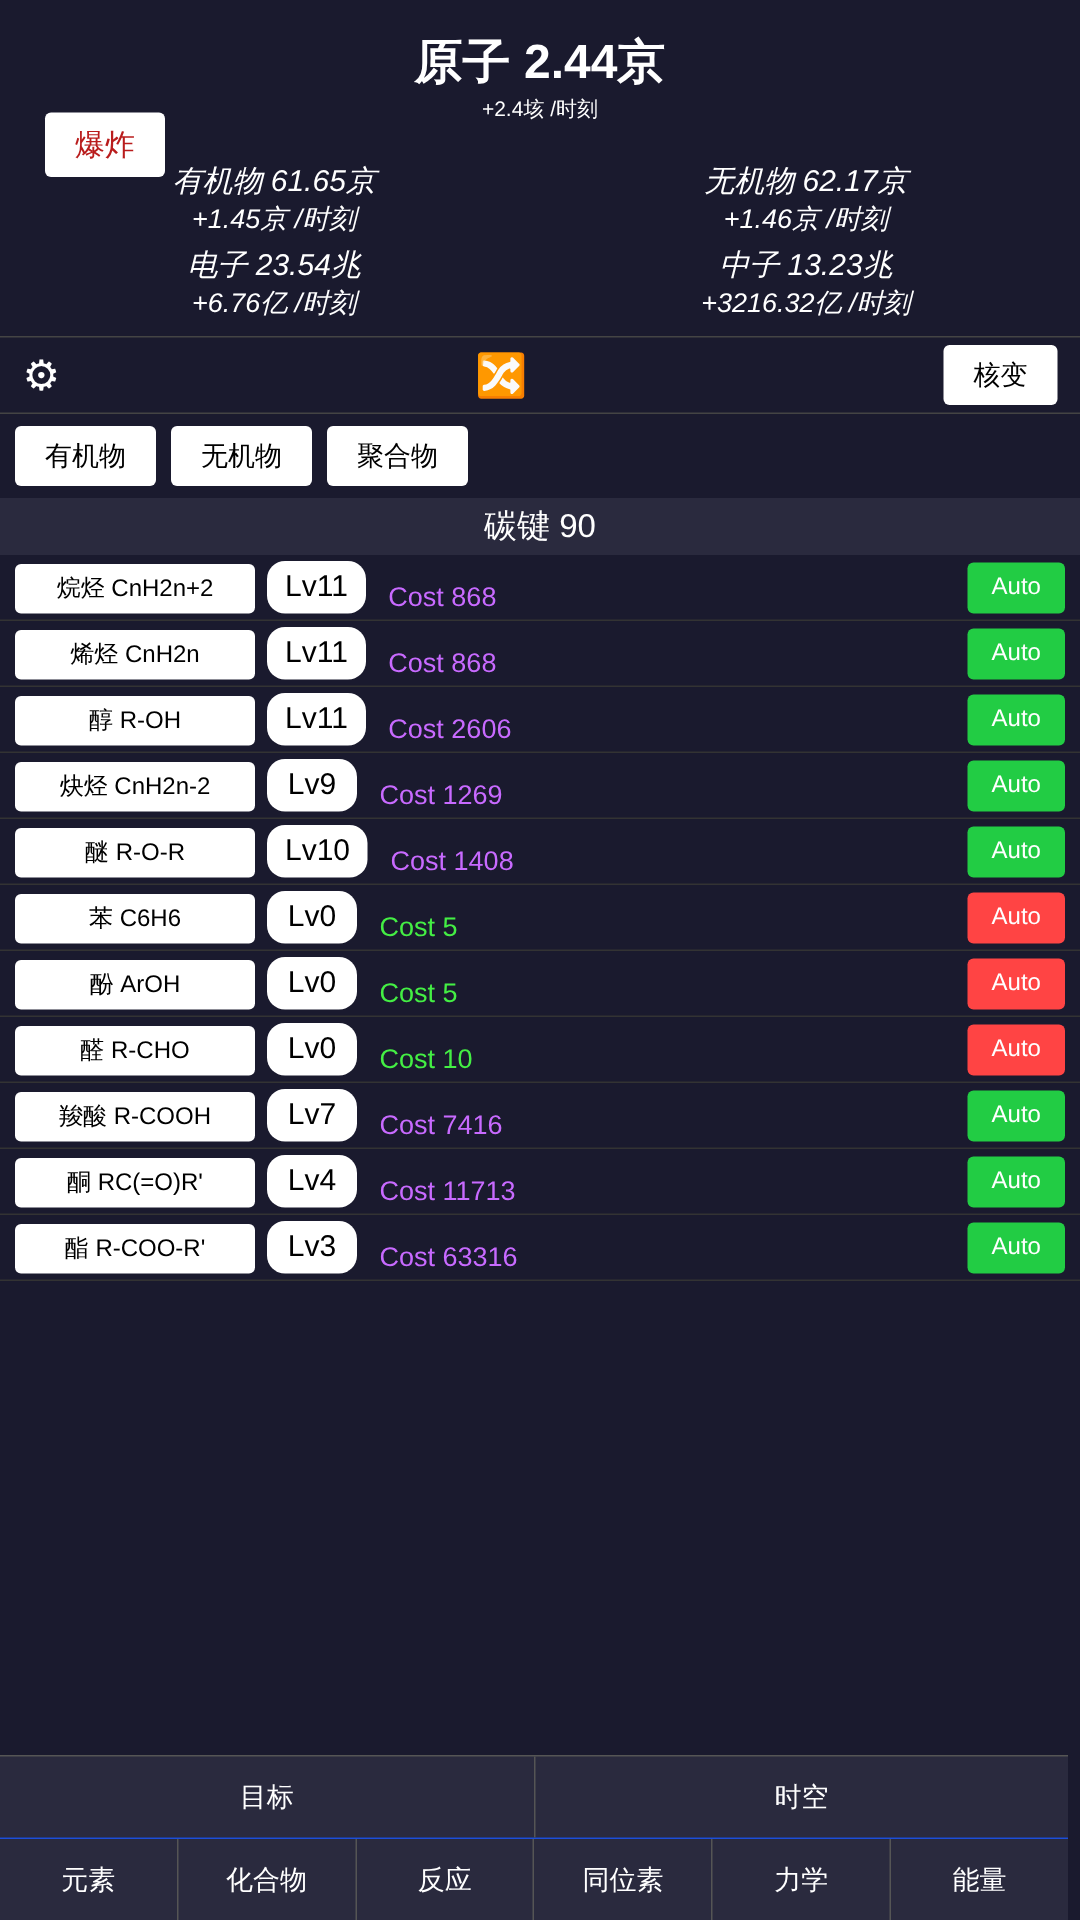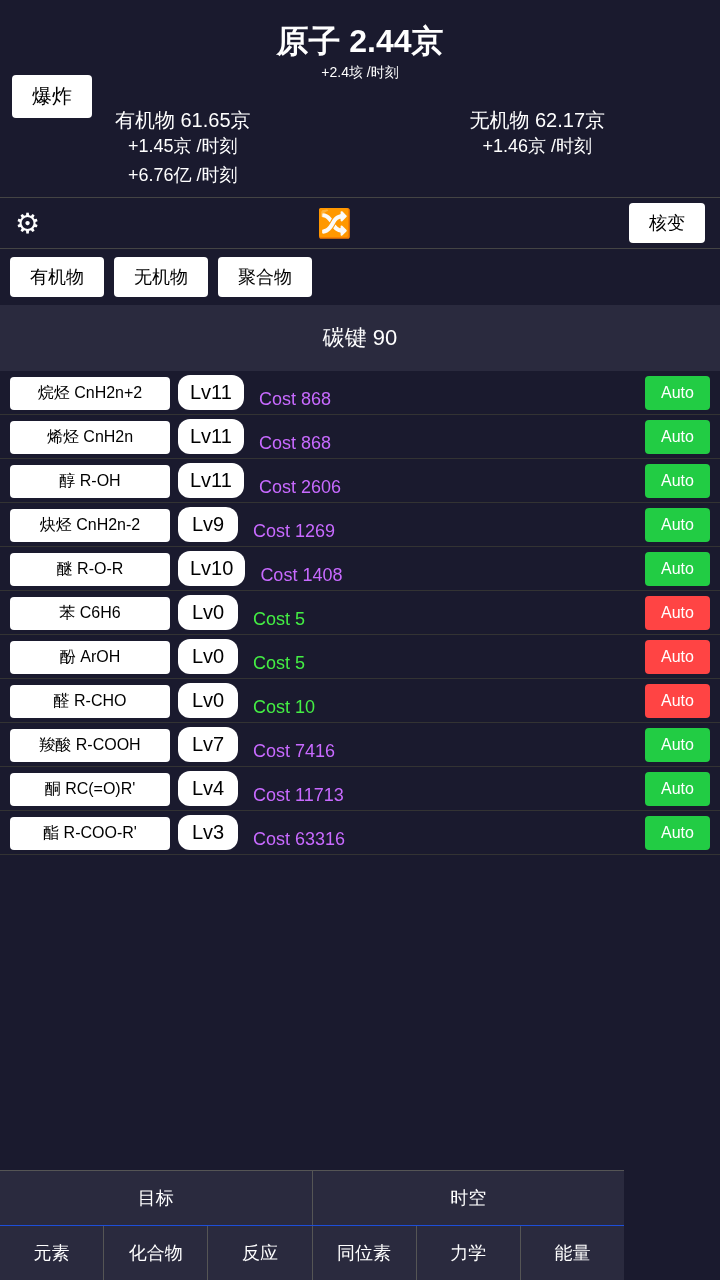--- a/index.html
+++ b/index.html
@@ -24,34 +24,35 @@
       margin-top: 10px;
     }
     .atom-rate {
       font-size: 14px;
       color: white;
       margin-bottom: 5px;
     }
     .explode-btn {
       position: absolute;
       top: 75px;
-      left: 12px;
-      background: white;
-      color: #000000;
+      left: 30px;
+      background: white;
+      color: #b91c1c;
       border: none;
       padding: 8px 20px;
       font-size: 20px;
       cursor: pointer;
       border-radius: 4px;
     }
     .stats-grid {
       display: grid;
       grid-template-columns: 1fr 1fr;
       padding: 10px 8px;
       gap: 5px;
+      font-style: italic;
     }
     .stat-item {
       text-align: center;
     }
     .stat-name {
       font-size: 20px;
       color: white;
     }
     .stat-rate {
       font-size: 18px;
@@ -93,21 +94,21 @@
       border: none;
       padding: 8px 20px;
       font-size: 18px;
       cursor: pointer;
       border-radius: 4px;
     }
     .carbon-header {
       text-align: center;
       font-size: 22px;
       color: white;
-      padding: 18px;
+      padding: 4px;
       background: #2a2a3e;
     }
     .items-list {
       overflow-y: auto;
       height: 700px;
       background: #1a1a2e;
     }
     .item-row {
       display: flex;
       align-items: flex-end;
@@ -157,21 +158,21 @@
       padding: 8px 14px;
       font-size: 16px;
       cursor: pointer;
       border-radius: 4px;
       min-width: 65px;
     }
     .bottom-nav {
       position: absolute;
       bottom: 0;
       left: 0;
-      width: 624px;
+      width: 712px;
       font-family: Liberation Mono, monospace;
     }
     .bottom-row1 {
       display: flex;
       background: #2a2a3e;
       border-top: 1px solid #555;
     }
     .bottom-row2 {
       display: flex;
       background: #2a2a3e;
@@ -202,21 +203,26 @@
 <div class="stats-grid">
   <div class="stat-item">
     <div class="stat-name">有机物 61.65京</div>
     <div class="stat-rate">+1.45京 /时刻</div>
   </div>
   <div class="stat-item">
     <div class="stat-name">无机物 62.17京</div>
     <div class="stat-rate">+1.46京 /时刻</div>
   </div>
   <div class="stat-item">
+    <div class="stat-name">电子 23.54兆</div>
     <div class="stat-rate">+6.76亿 /时刻</div>
+  </div>
+  <div class="stat-item">
+    <div class="stat-name">中子 13.23兆</div>
+    <div class="stat-rate">+3216.32亿 /时刻</div>
   </div>
 </div>
 
 <div class="controls-bar">
   <span class="gear-icon">⚙</span>
   <span class="shuffle-icon">🔀</span>
   <button class="nuclear-btn">核变</button>
 </div>
 
 <div class="tabs">

